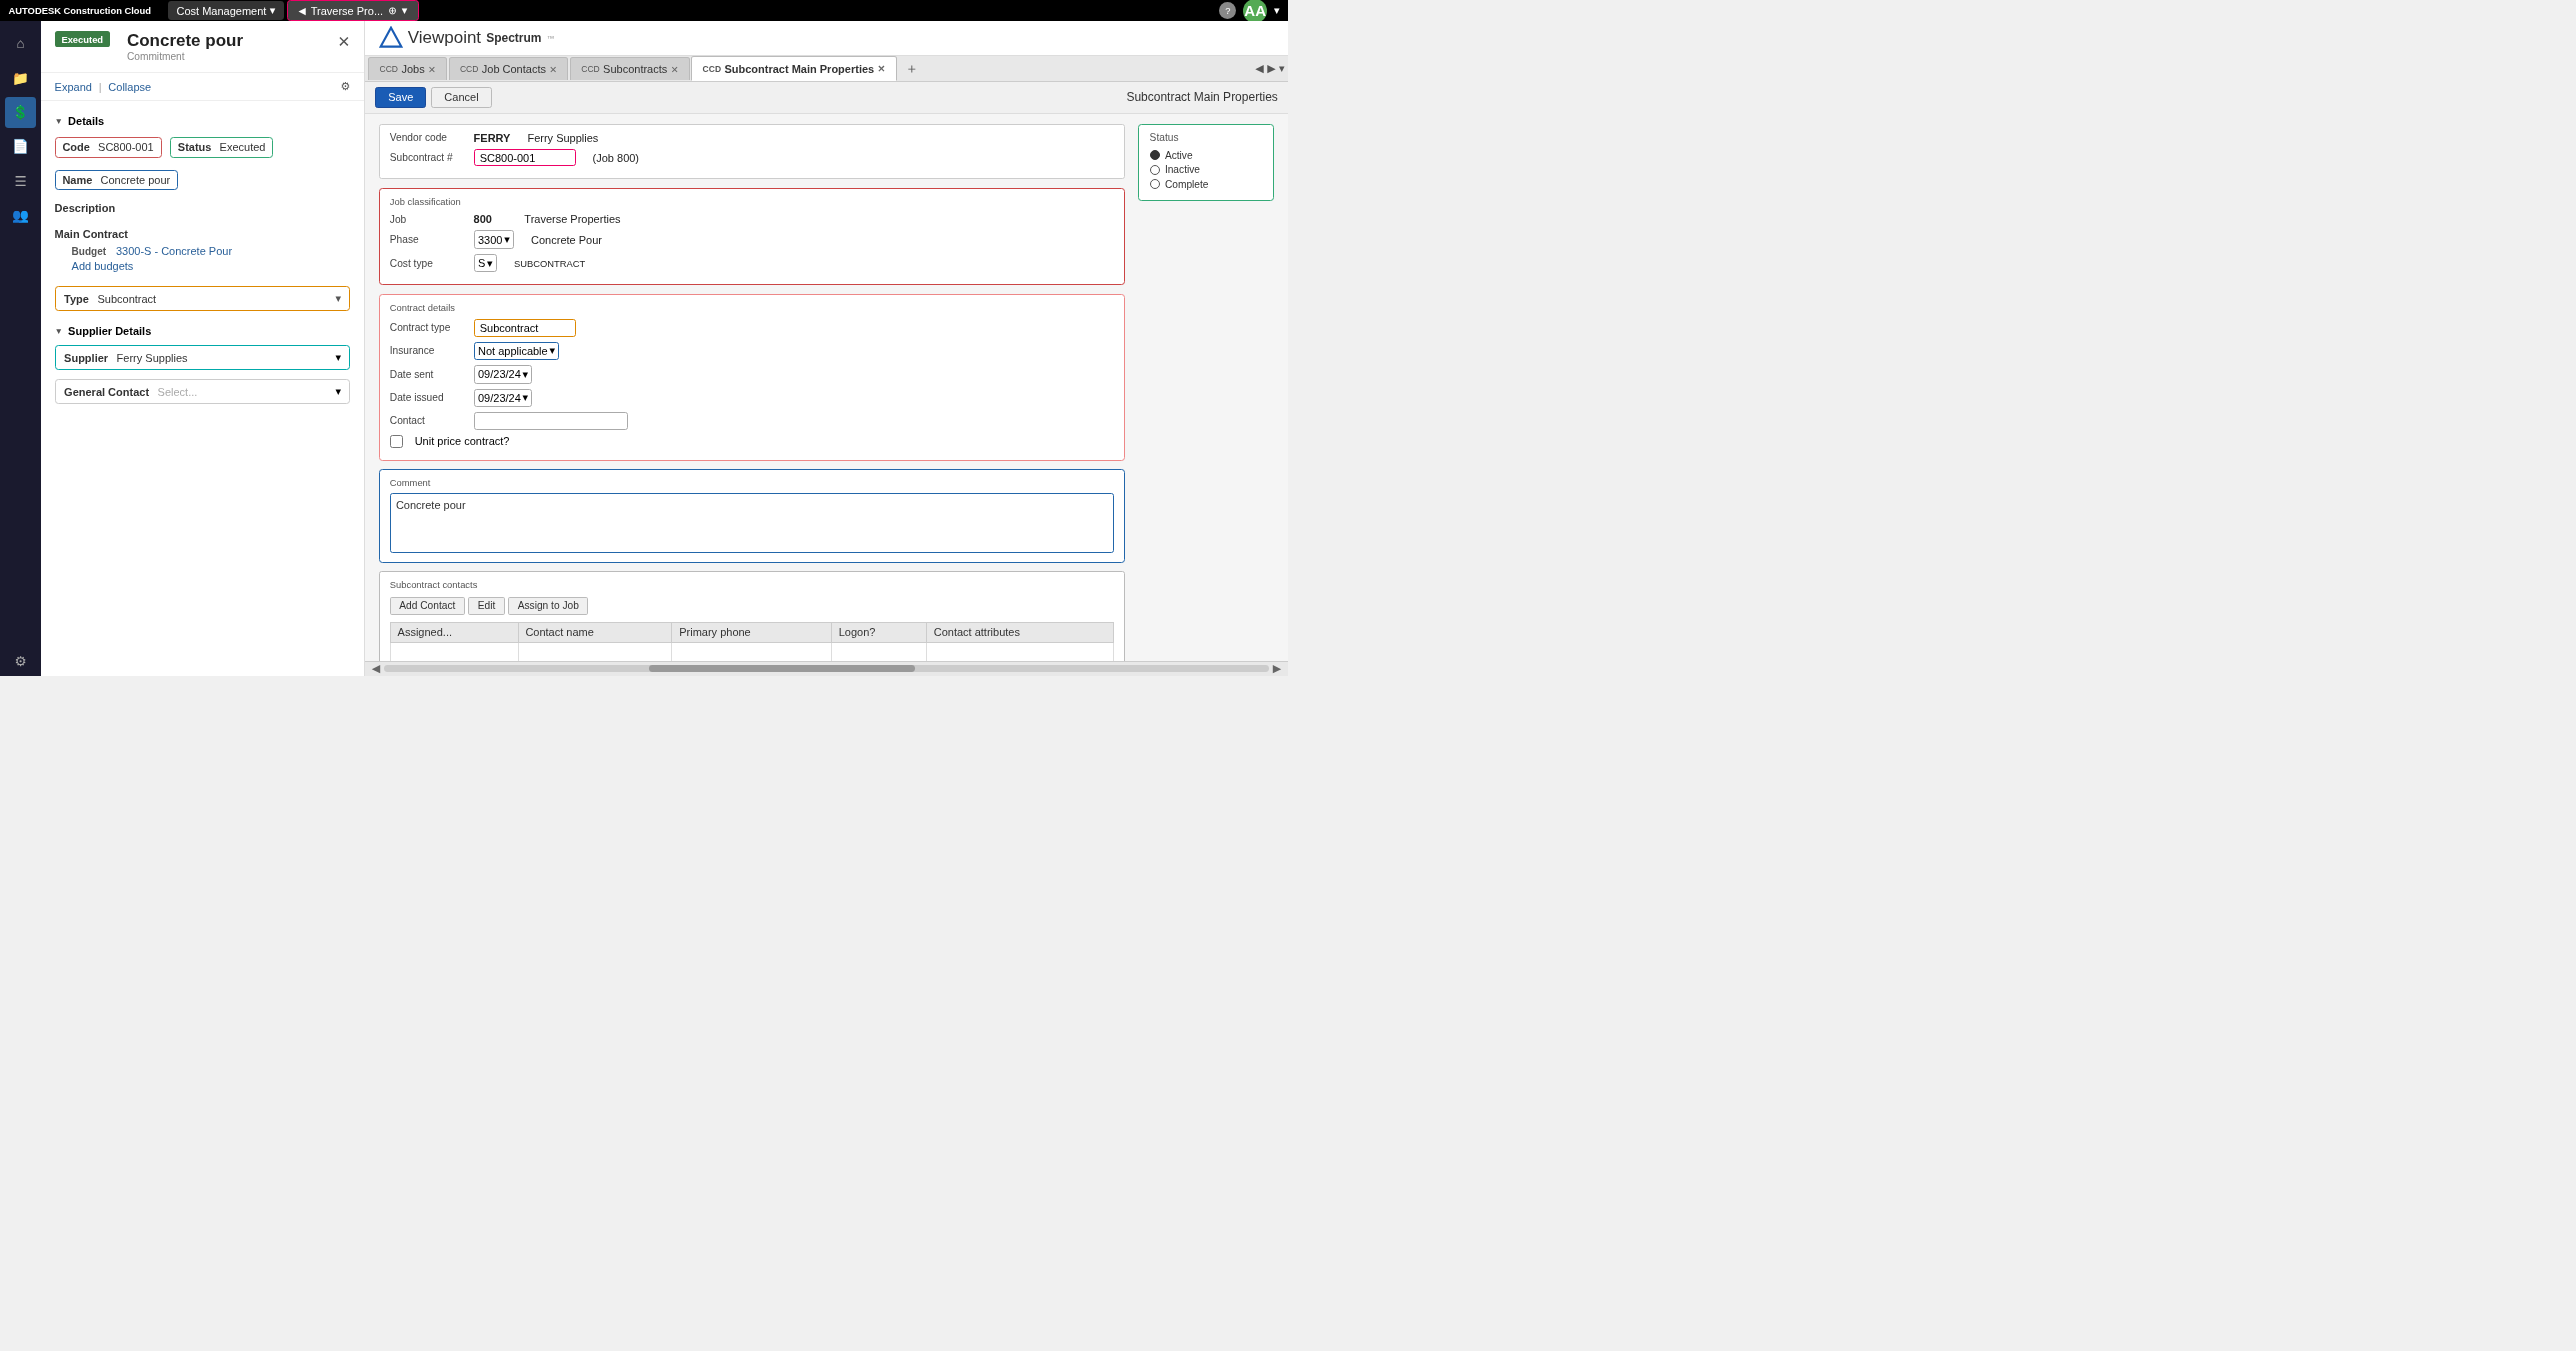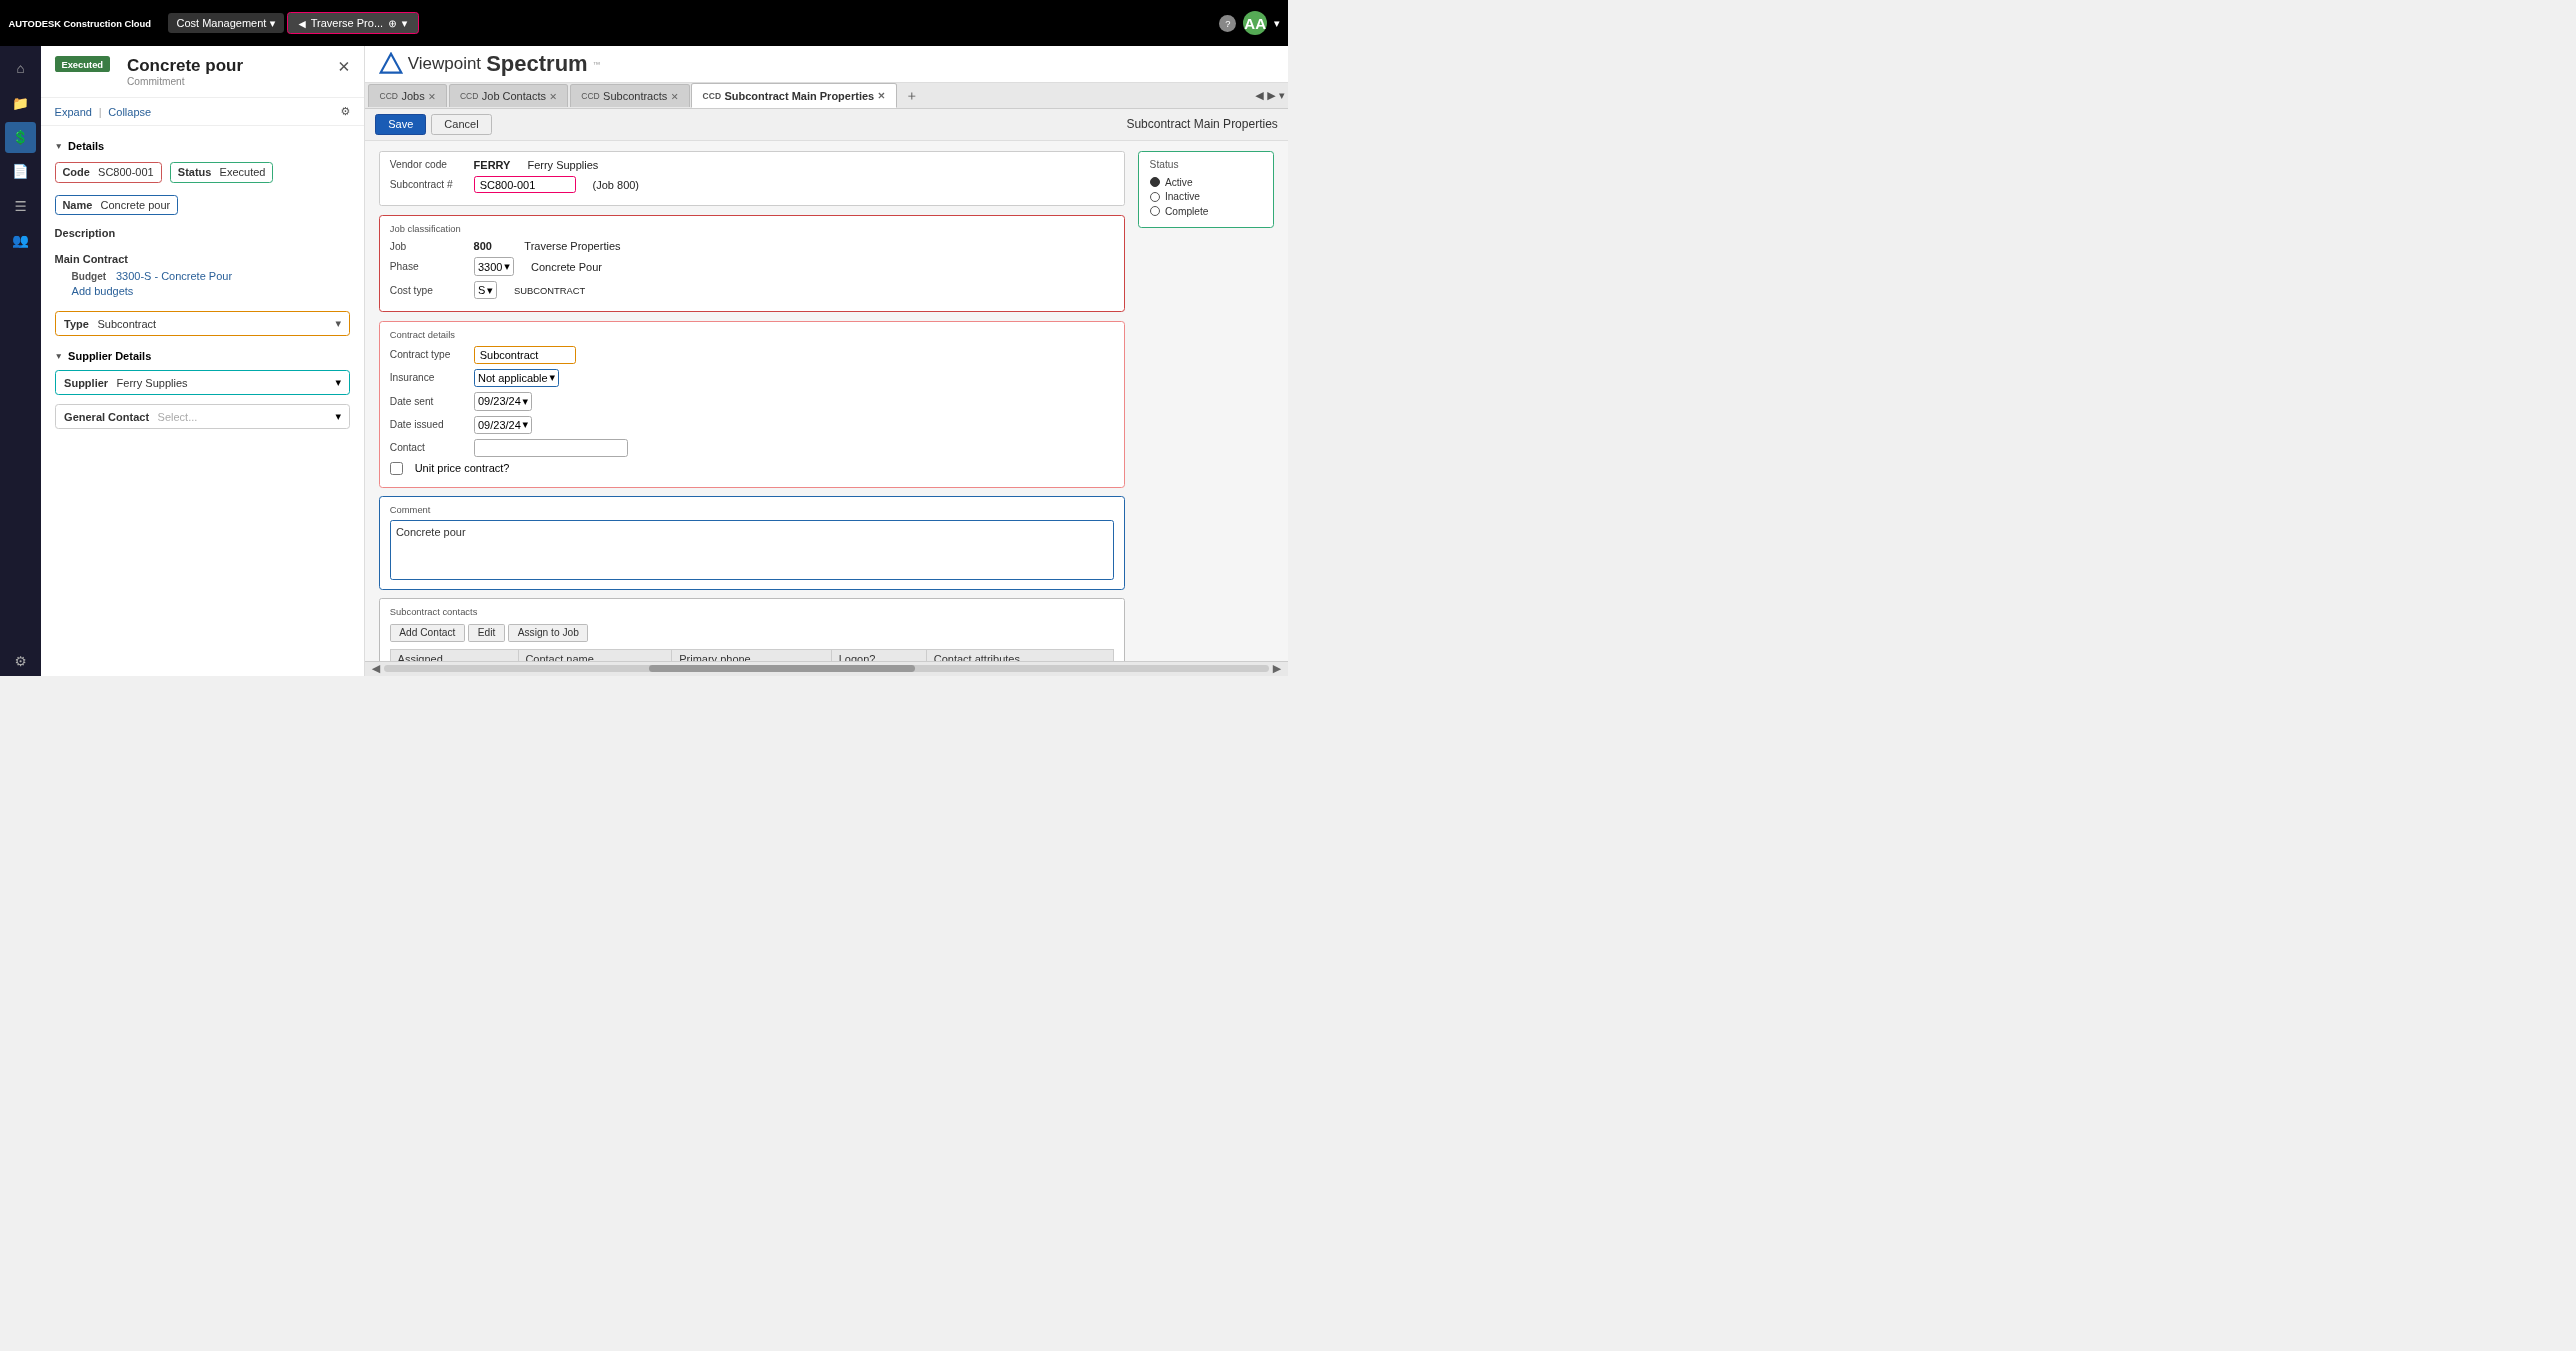--- a/index.html
+++ b/index.html
@@ -1,20 +1,20 @@
 <!DOCTYPE html>
 <html><head>
   <meta charset="utf-8">
   <style>
     * { box-sizing: border-box; margin: 0; padding: 0; font-family: Arial, sans-serif; font-size: 11px; }
     body { width: 1288px; height: 676px; overflow: hidden; background: #f0f0f0; display: flex; flex-direction: column; }
 
     
     .top-bar {
-      height: 46px;
+      height: 21px;
       background: #000;
       display: flex;
       align-items: center;
       padding: 0 8.5px;
       gap: 17px;
       flex-shrink: 0;
     }
     .top-bar-logo { color: #fff; font-size: 9.4px; font-weight: bold; white-space: nowrap; }
     .top-bar-nav { display: flex; align-items: center; gap: 3.4px; }
     .top-bar-module {
@@ -190,21 +190,21 @@
     .vp-header {
       background: #fff;
       padding: 5.1px 13.6px;
       border-bottom: 0.9px solid #ddd;
       display: flex;
       align-items: center;
       gap: 6.8px;
     }
     .vp-logo { display: flex; align-items: center; gap: 5.1px; }
     .vp-logo-text { font-size: 17px; font-weight: 300; color: #333; }
-    .vp-logo-brand { font-size: 22px; font-weight: bold; color: #333; }
+    .vp-logo-brand { font-size: 12px; font-weight: bold; color: #333; }
 
     .vp-tabs {
       background: #e8e8e8;
       display: flex;
       align-items: center;
       border-bottom: 0.9px solid #ccc;
       padding: 0 3.4px;
     }
     .vp-tab {
       display: flex; align-items: center; gap: 3.4px;

